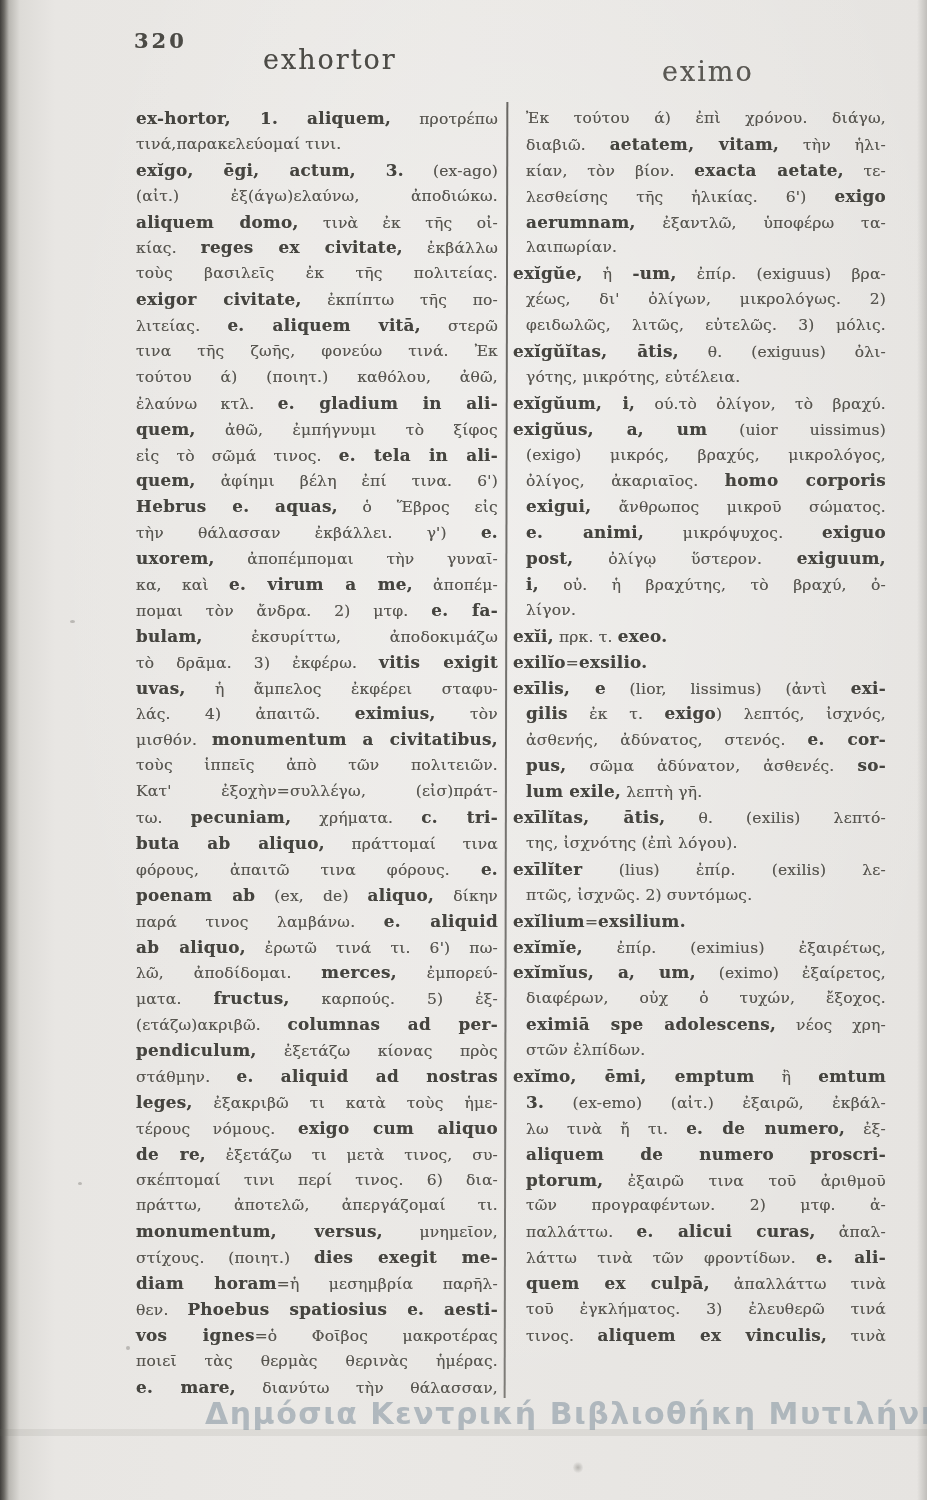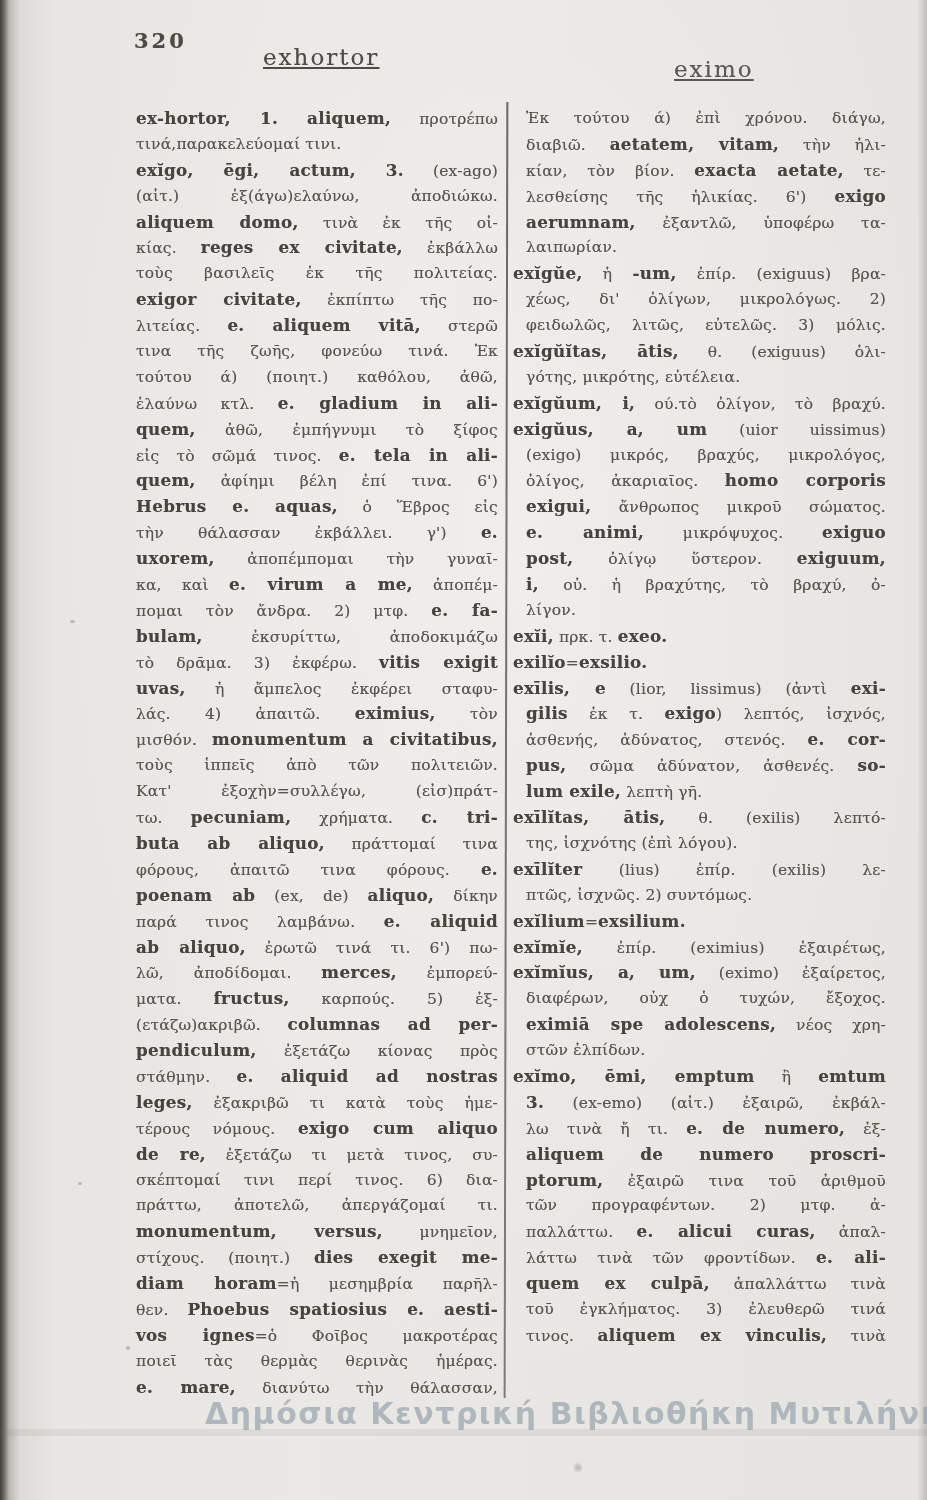--- a/index.html
+++ b/index.html
@@ -21,26 +21,25 @@
   .band-bottom{
     position:absolute;left:0;top:1429px;width:927px;height:7px;
     background:rgba(110,108,102,0.10);
   }
   .page-number{
     position:absolute;left:134px;top:28px;
     font-size:21px;font-weight:bold;letter-spacing:3px;color:var(--ink-head);
     text-shadow:0 0 0.6px rgba(70,68,64,0.5);
   }
   .running-head{
-    position:absolute;font-size:23px;letter-spacing:2px;color:var(--ink-head);
+    position:absolute;font-size:27px;letter-spacing:2px;color:var(--ink-head);
     text-shadow:0 0 0.6px rgba(70,68,64,0.45);
-    text-decoration:underline;
   }
   .head-left{left:263px;top:44px;}
-  .head-right{left:662px;top:56px;color:#5a5853;margin-left:12px;}
+  .head-right{left:662px;top:56px;color:#5a5853;}
   .divider{
     position:absolute;left:505px;top:102px;width:2px;height:1296px;
     background:linear-gradient(to bottom, rgba(60,58,54,0.75), rgba(60,58,54,0.62));
     transform:rotate(0.12deg);
   }
   .col{
     position:absolute;top:106px;
     font-size:15.5px;line-height:24px;color:var(--ink-greek);
     text-shadow:0 0 0.5px rgba(86,84,78,0.55);
   }

